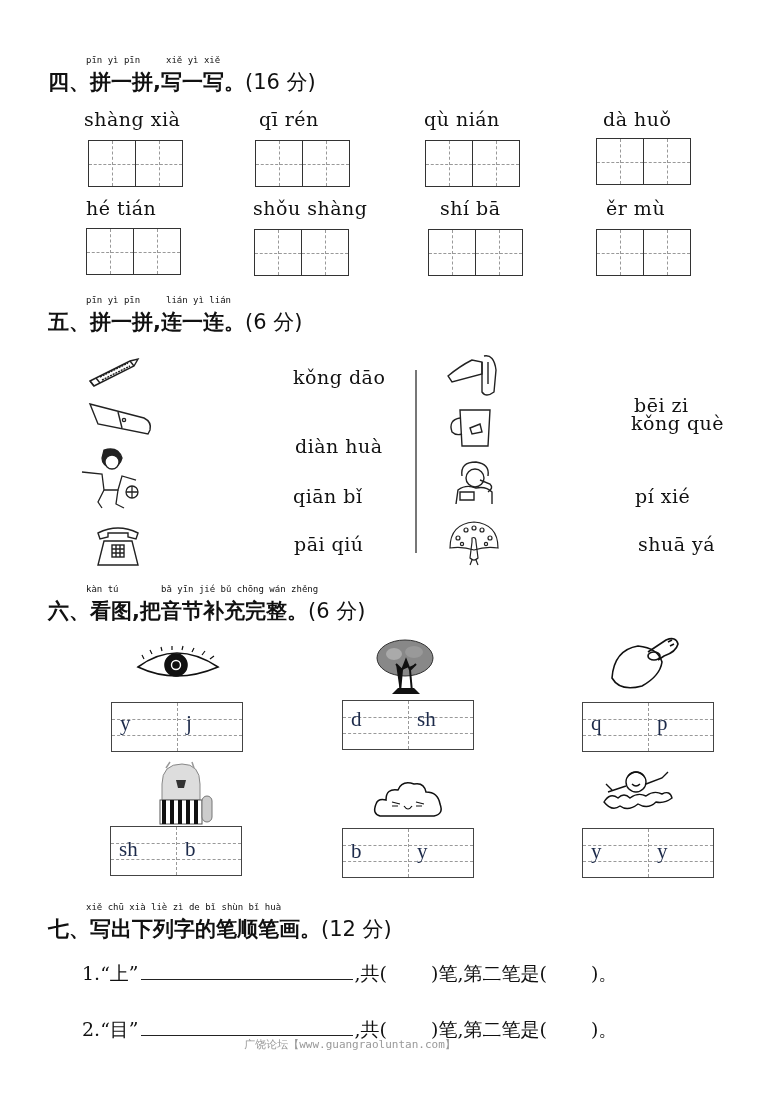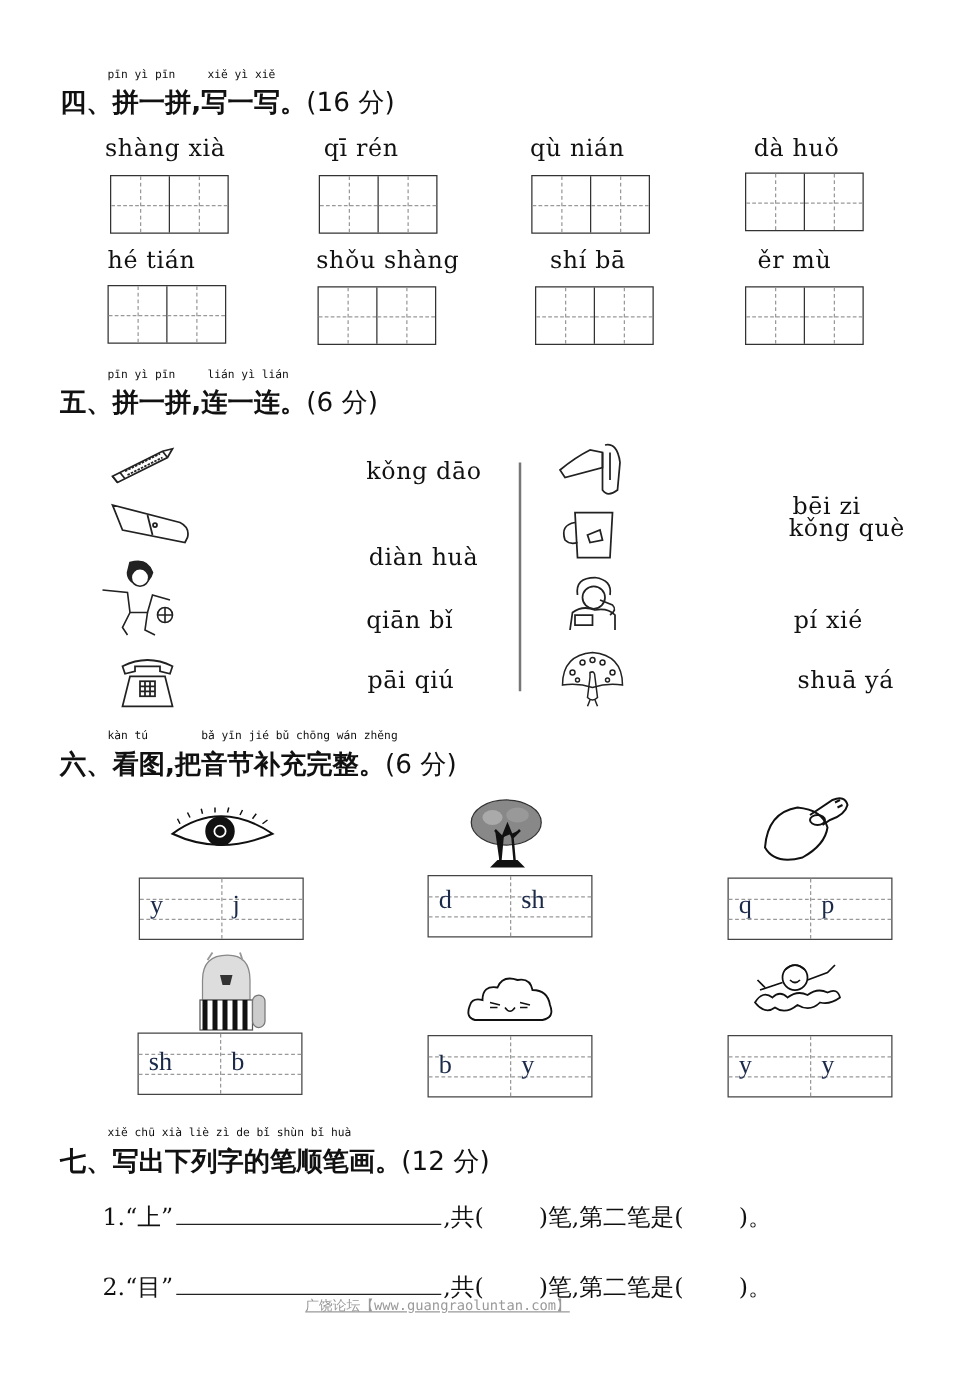--- a/index.html
+++ b/index.html
@@ -25,21 +25,21 @@
     
     .flg { position: absolute; width: 132px; height: 50px; border: 1.5px solid #444; }
     .flg .hl { position: absolute; left: 0; right: 0; border-top: 1px dashed #999; }
     .flg .vl { position: absolute; top: 0; bottom: 0; left: 50%; border-left: 1px dashed #999; }
     .flg .txt { position: absolute; top: 8px; font-family: "Liberation Serif", "DejaVu Serif", serif; font-size: 21px; color: #1c2a4a; }
 
     .q-line { position: absolute; left: 82px; font-family: "DejaVu Serif", "Liberation Serif", serif; font-size: 19px; white-space: nowrap; display: flex; align-items: baseline; }
     .q-line .blank { display: inline-block; width: 212px; border-bottom: 1.5px solid #222; height: 20px; margin: 0 2px; }
     .q-line .paren-gap { display: inline-block; width: 44px; }
 
-    .footer { position: absolute; top: 1037px; left: 0; width: 700px; text-align: center; font-family: "DejaVu Sans Mono", "Liberation Mono", monospace; font-size: 11px; color: #999; text-decoration: underline; }
+    .footer { position: absolute; top: 1037px; left: 0; width: 700px; text-align: center; font-family: "DejaVu Sans Mono", "Liberation Mono", monospace; font-size: 11px; color: #999; }
   </style>
 </head>
 <body>
 
 <div class="section-title" style="top:68px;">
   <span class="ann" style="left:38px;">pīn yì pīn</span>
   <span class="ann" style="left:118px;">xiě yì xiě</span>
   <span>四、拼一拼,写一写。</span><span class="score">(16 分)</span>
 </div>
 

